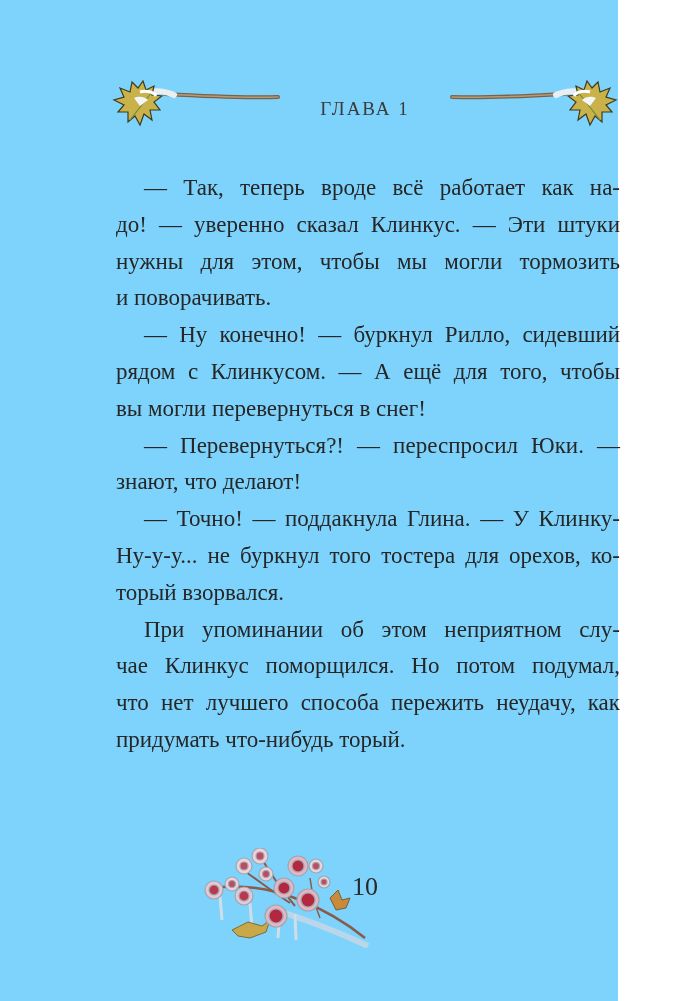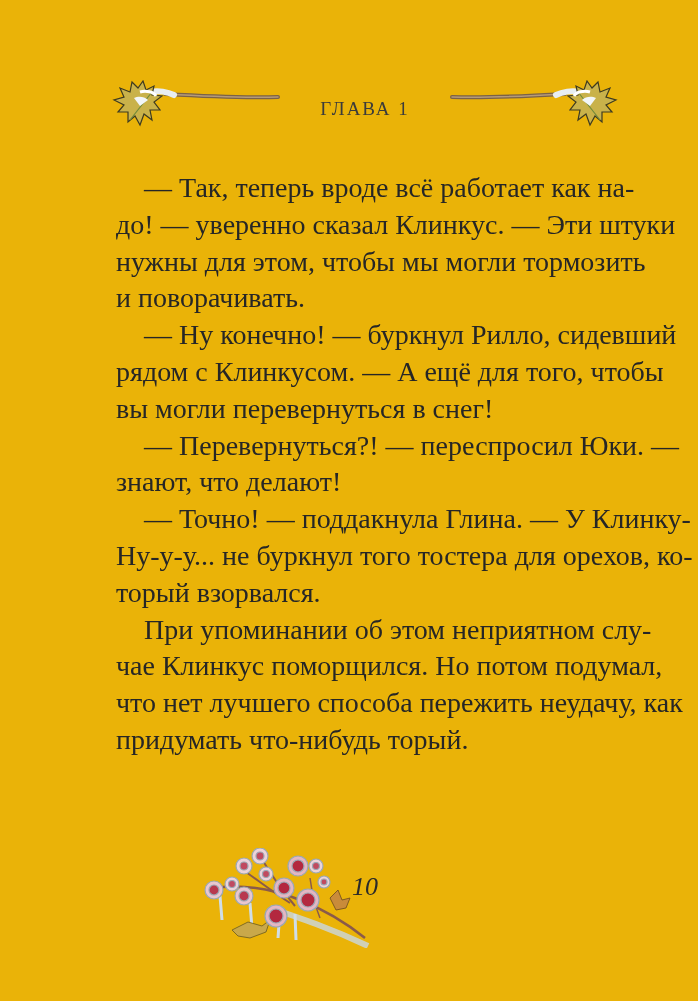--- a/index.html
+++ b/index.html
@@ -11,22 +11,22 @@
       width: 698px;
       height: 1001px;
       position: relative;
       overflow: hidden;
       font-family: "DejaVu Serif", "Liberation Serif", serif;
       color: #2a2a2a;
     }
     .page {
       position: absolute;
       left: 0; top: 0;
-      width: 698px; height: 1001px;
-      background: #eab308;
+      width: 618px; height: 1001px;
+      background: #7dd3fc;
     }
     
     .header {
       position: absolute;
       top: 80px;
       left: 110px;
       width: 510px;
       height: 80px;
     }
     .branch {
@@ -47,21 +47,21 @@
       letter-spacing: 2px;
       color: #3b3b3b;
     }
     
     .text {
       position: absolute;
       left: 116px;
       top: 170px;
       width: 504px;
       font-family: "Liberation Serif", "DejaVu Serif", serif;
-      font-size: 28px;
+      font-size: 23px;
       line-height: 36.8px;
       color: #262626;
     }
     .line {
       display: block;
       white-space: nowrap;
       text-align: justify;
       text-align-last: justify;
       height: 36.8px;
     }
@@ -75,21 +75,20 @@
       width: 170px;
       height: 100px;
     }
     .page-number {
       position: absolute;
       left: 352px;
       top: 872px;
       font-family: "Liberation Serif", "DejaVu Serif", serif;
       font-size: 26px;
       color: #2a2a2a;
-      font-style: italic;
     }
   </style>
 </head>
 <body>
 
 <div class="page">
 
   <div class="header">
     <svg class="branch left" viewBox="0 0 170 70">
       <path d="M55 14 C 90 16, 130 18, 168 17" stroke="#7a6248" stroke-width="4" fill="none" stroke-linecap="round"></path>

